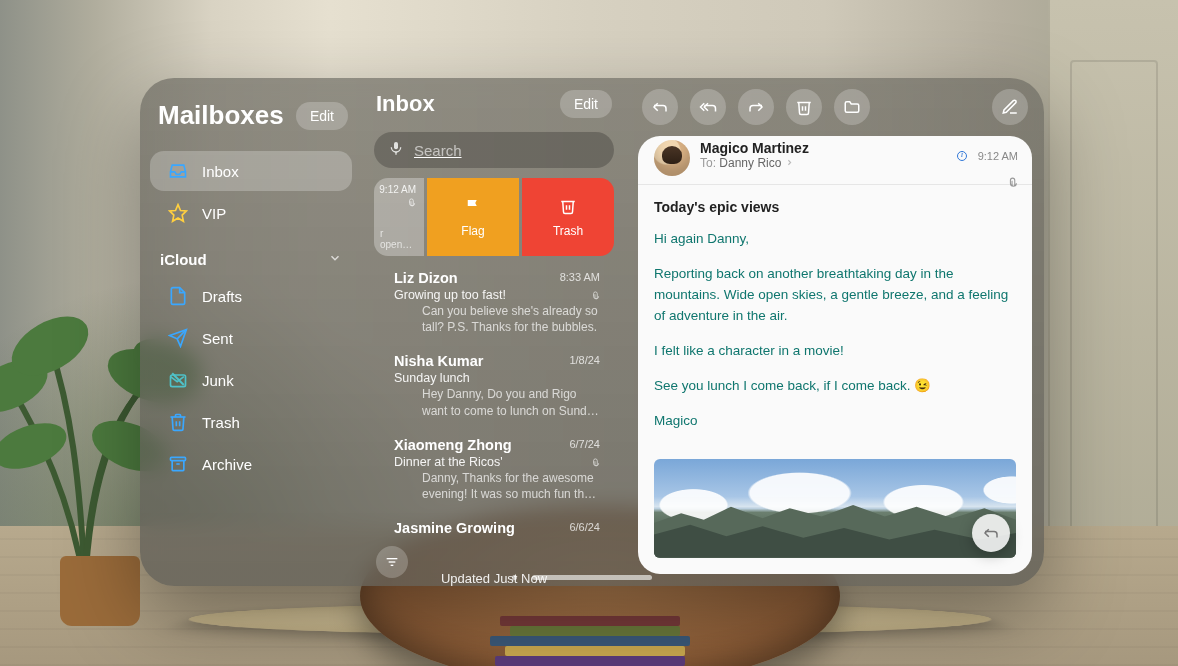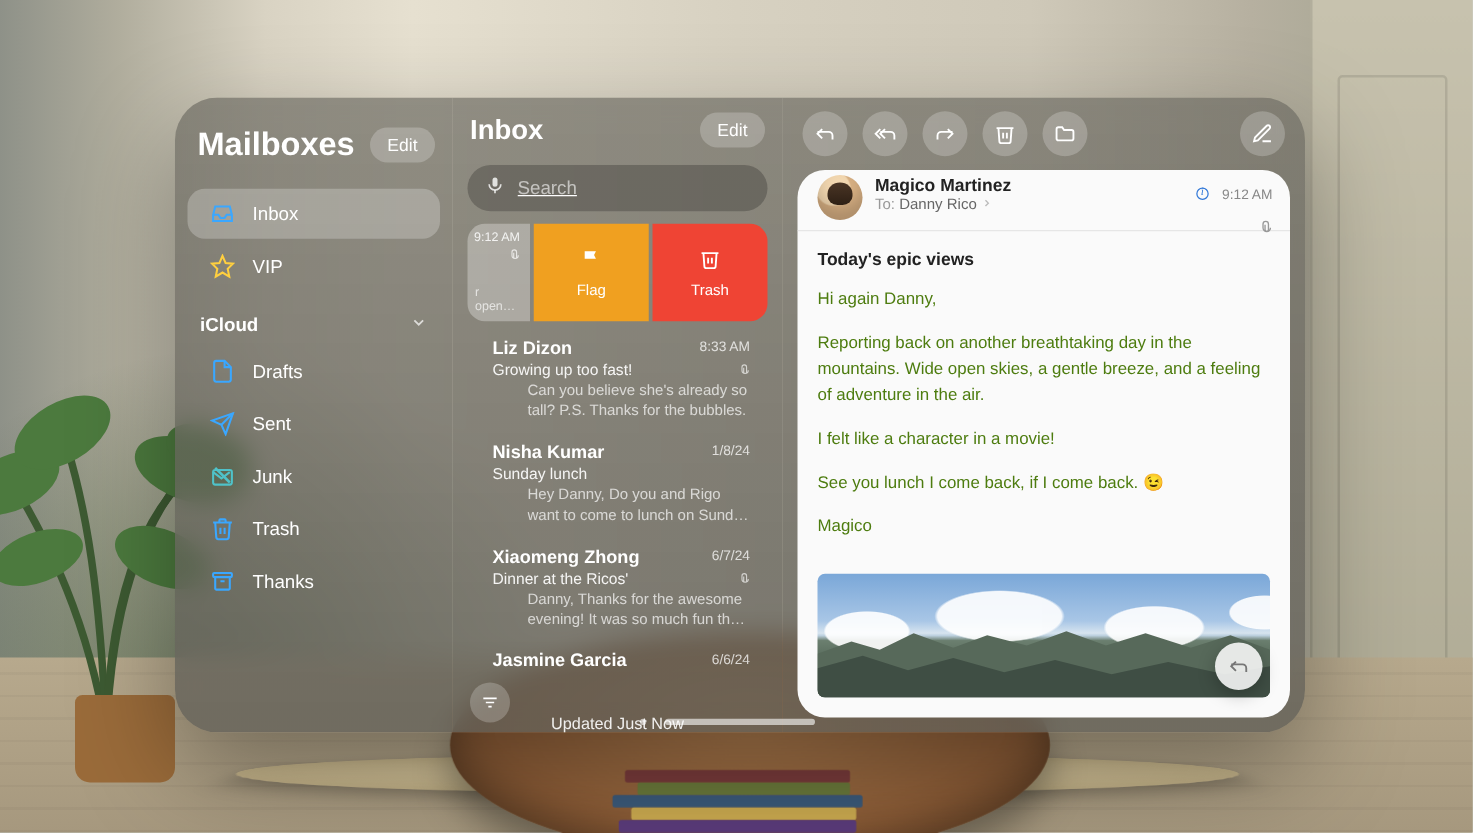--- a/index.html
+++ b/index.html
@@ -160,21 +160,21 @@
   .sender{font-size:14px; font-weight:700;}
   .toline{font-size:12px; color:#666;}
   .toline .lbl{color:#999;}
   .hdr-meta{position:absolute; right:14px; top:10px; text-align:right;}
   .hdr-meta .time{font-size:11px; color:#888;}
   .hdr-meta .info{width:10px;height:10px;border:1.5px solid #3178d8;border-radius:50%;display:inline-block;margin-right:6px;position:relative;top:1px;}
   .hdr-meta .info:after{content:"i";position:absolute;left:2.5px;top:-3px;font-size:9px;color:#3178d8;font-family:serif;font-style:italic;}
   .hdr-meta .att{display:block; margin-top:12px; text-align:right; color:#999;}
 
   .subject{font-size:14px; font-weight:700; padding:14px 16px 6px 16px;}
-  .body{ padding:8px 16px 14px 16px; font-size:13.5px; line-height:1.55; color:#4d7c0f; flex:0 0 auto;}
+  .body{ padding:8px 16px 14px 16px; font-size:13.5px; line-height:1.55; color:#0f766e; flex:0 0 auto;}
   .body p{margin:0 0 14px 0;}
 
   .photo{ margin:0 16px 16px 16px; height:120px; border-radius:6px; overflow:hidden; position:relative;
     background: linear-gradient(180deg,#7aa7d8 0%, #a8c6e6 38%, #d7e4ef 48%, #bcd0df 50%, #6b7f6f 54%, #596c5d 68%, #4a5950 100%);
   }
   
   .photo:before{content:"";position:absolute;left:-40px;top:10px;right:-40px;height:60px;
     background:
       radial-gradient(ellipse 60px 28px at 18% 60%, #fff 0 55%, transparent 58%),
       radial-gradient(ellipse 90px 36px at 42% 40%, #fff 0 55%, transparent 58%),
@@ -311,21 +311,21 @@
       <span>Trash</span>
     </div>
     <div class="nav-item">
       <span class="ico c-blue">
         <svg width="20" height="20" viewBox="0 0 24 24" fill="none" stroke="currentColor" stroke-width="2">
             <rect x="3" y="4" width="18" height="4" rx="1"></rect>
             <path d="M5 8v11a1 1 0 0 0 1 1h12a1 1 0 0 0 1-1V8"></path>
             <line x1="10" y1="12" x2="14" y2="12"></line>
           </svg>
       </span>
-      <span>Thanks</span>
+      <span>Archive</span>
     </div>
   </aside>
 
   <section class="list glass">
     <div class="list-header">
       <h2>Inbox</h2>
       <button class="pill-btn">Edit</button>
     </div>
 
     <div class="search">
@@ -389,21 +389,21 @@
       <div class="msg">
         <div class="from">Xiaomeng Zhong</div>
         <div class="date">6/7/24</div>
         <span class="clip"><svg width="11" height="11" viewBox="0 0 24 24" fill="none" stroke="#fff" stroke-width="2">
               <path d="M21 11.5a5.5 5.5 0 0 1-11 0V6a4 4 0 1 1 8 0v8.5a2.5 2.5 0 0 1-5 0V7"></path>
             </svg></span>
         <div class="subj">Dinner at the Ricos'</div>
         <div class="prev">Danny, Thanks for the awesome evening! It was so much fun that I only remembered to take o…</div>
       </div>
       <div class="msg last">
-        <div class="from">Jasmine Garcia</div>
+        <div class="from">Jasmine Growing</div>
         <div class="date">6/6/24</div>
 
       </div>
     </div>
 
     <div class="list-footer">
       <div class="filter-btn">
         <svg width="16" height="16" viewBox="0 0 24 24" fill="none" stroke="#fff" stroke-width="2">
             <line x1="4" y1="7" x2="20" y2="7"></line>
             <line x1="7" y1="12" x2="17" y2="12"></line>

